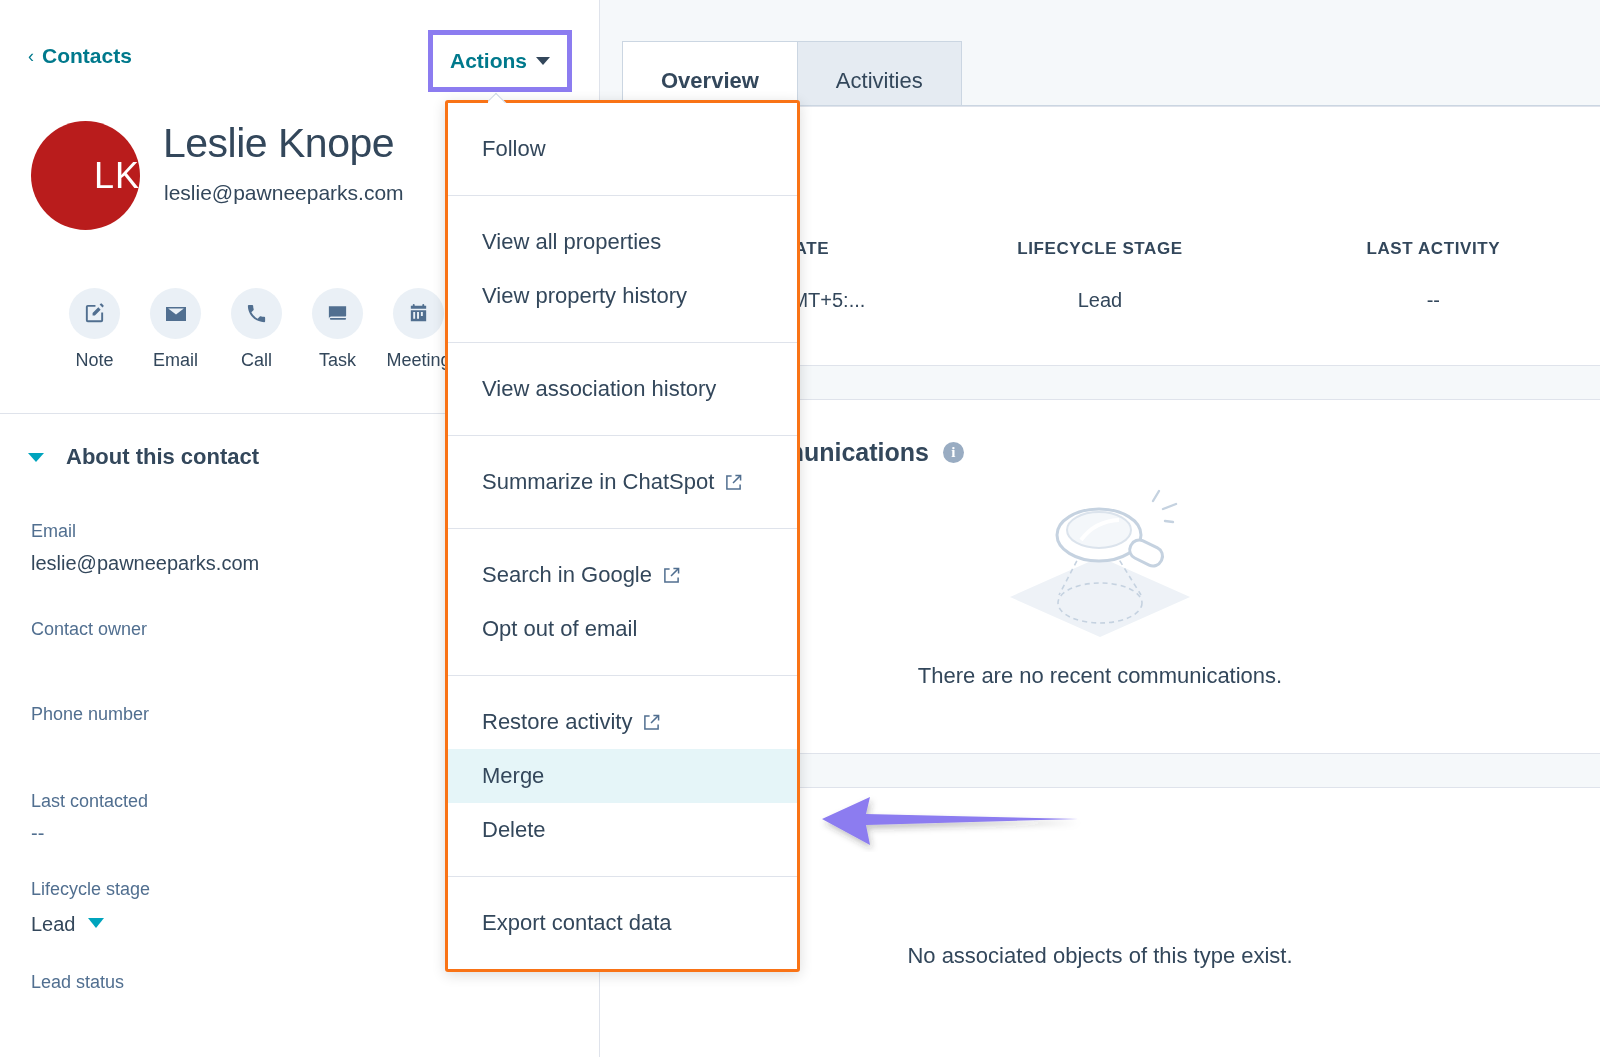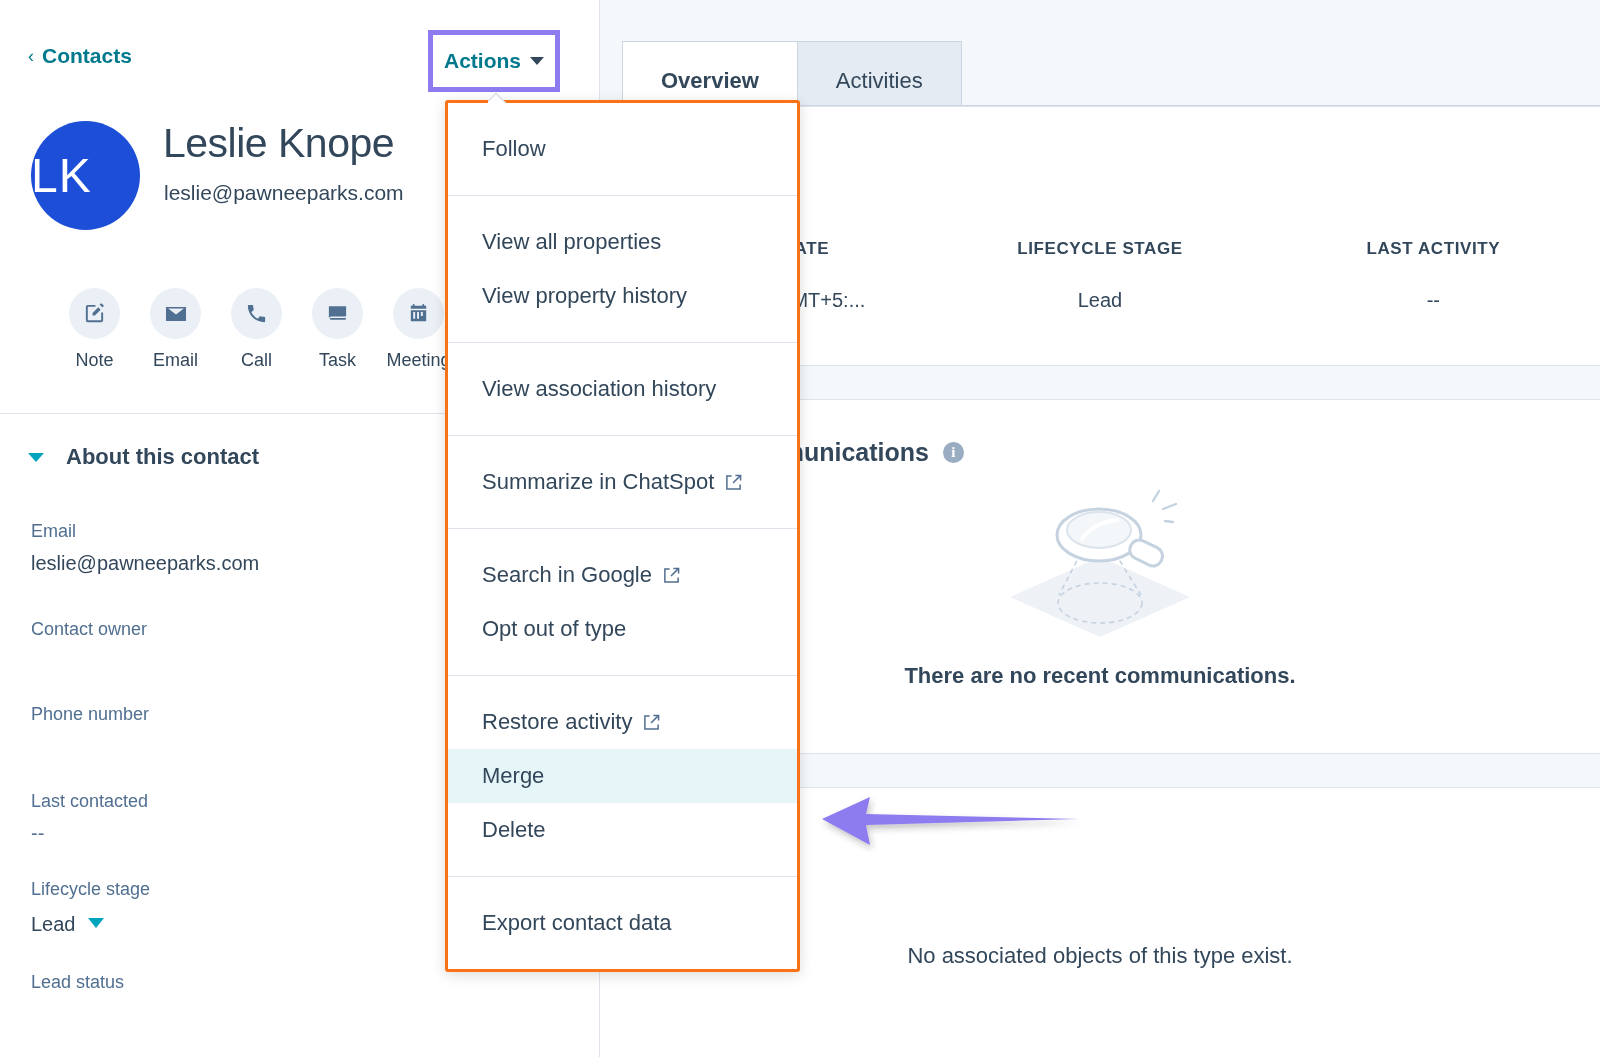--- a/index.html
+++ b/index.html
@@ -22,42 +22,42 @@
   .breadcrumb {
     position: absolute; left: 28px; top: 44px;
     display: flex; align-items: center; gap: 8px;
     color: #00798c; font-size: 21px; font-weight: 700;
     cursor: pointer;
   }
   .breadcrumb .chev { font-size: 18px; font-weight: 400; color: #00798c; }
 
   .actions-btn-wrap {
     position: absolute; left: 428px; top: 30px;
-    width: 132px; height: 62px;
+    width: 144px; height: 62px;
     border: 5px solid #8c7cf0;
     background: #ffffff;
     display: flex; align-items: center; justify-content: center;
     gap: 9px;
     z-index: 40;
     cursor: pointer;
   }
   .actions-btn-label { color: #00798c; font-size: 21px; font-weight: 700; }
   .caret-down {
     width: 0; height: 0;
     border-left: 7px solid transparent;
     border-right: 7px solid transparent;
     border-top: 8px solid #33475b;
   }
 
   .avatar {
     position: absolute; left: 31px; top: 121px;
     width: 109px; height: 109px; border-radius: 50%;
-    background: #1d4ed8;
-    color: #ffffff; font-size: 48px; font-weight: 300;
-    display: flex; align-items: center; justify-content: flex-start;
+    background: #b91c1c;
+    color: #ffffff; font-size: 36px; font-weight: 300;
+    display: flex; align-items: center; justify-content: flex-end;
     letter-spacing: 1px;
   }
   .contact-name {
     position: absolute; left: 163px; top: 120px;
     font-size: 41px; font-weight: 300; color: #33475b;
     letter-spacing: -0.5px;
     white-space: nowrap;
   }
   .contact-email {
     position: absolute; left: 164px; top: 181px;
@@ -154,21 +154,21 @@
     display: flex; align-items: center; gap: 14px;
   }
   .section-title { font-size: 25px; font-weight: 700; color: #33475b; white-space: nowrap; }
   .info-icon {
     width: 21px; height: 21px; border-radius: 50%;
     background: #99acc2; color: #ffffff;
     font-size: 15px; font-weight: 700; font-family: "Liberation Serif", serif;
     display: flex; align-items: center; justify-content: center;
     cursor: pointer;
   }
-  .empty-block { position: absolute; left: 0; top: 85px; width: 1000px; text-align: center; font-weight: bold; }
+  .empty-block { position: absolute; left: 0; top: 85px; width: 1000px; text-align: center; }
   .empty-text { font-size: 22px; color: #33475b; margin-top: 14px; }
 
   .card-assoc { top: 787px; height: 270px; border-bottom: none; }
   .assoc-title-row { position: absolute; left: 40px; top: 40px; }
   .assoc-empty {
     position: absolute; left: 0; top: 155px; width: 1000px;
     text-align: center; font-size: 22px; color: #33475b;
   }
 
   
@@ -421,21 +421,21 @@
         <span>Search in Google</span>
         <span class="ext-icon">
           <svg width="17" height="17" viewBox="0 0 18 18">
               <path d="M7 2H2v14h14v-5"></path>
               <path d="M11 1.5h5.5V7"></path>
               <path d="M16 2L8.5 9.5"></path>
             </svg>
         </span>
       </div>
       <div class="dd-item">
-        <span>Opt out of type</span>
+        <span>Opt out of email</span>
       </div>
     </div>
 
     <div class="dd-group" style="">
       <div class="dd-item">
         <span>Restore activity</span>
         <span class="ext-icon">
           <svg width="17" height="17" viewBox="0 0 18 18">
               <path d="M7 2H2v14h14v-5"></path>
               <path d="M11 1.5h5.5V7"></path>

